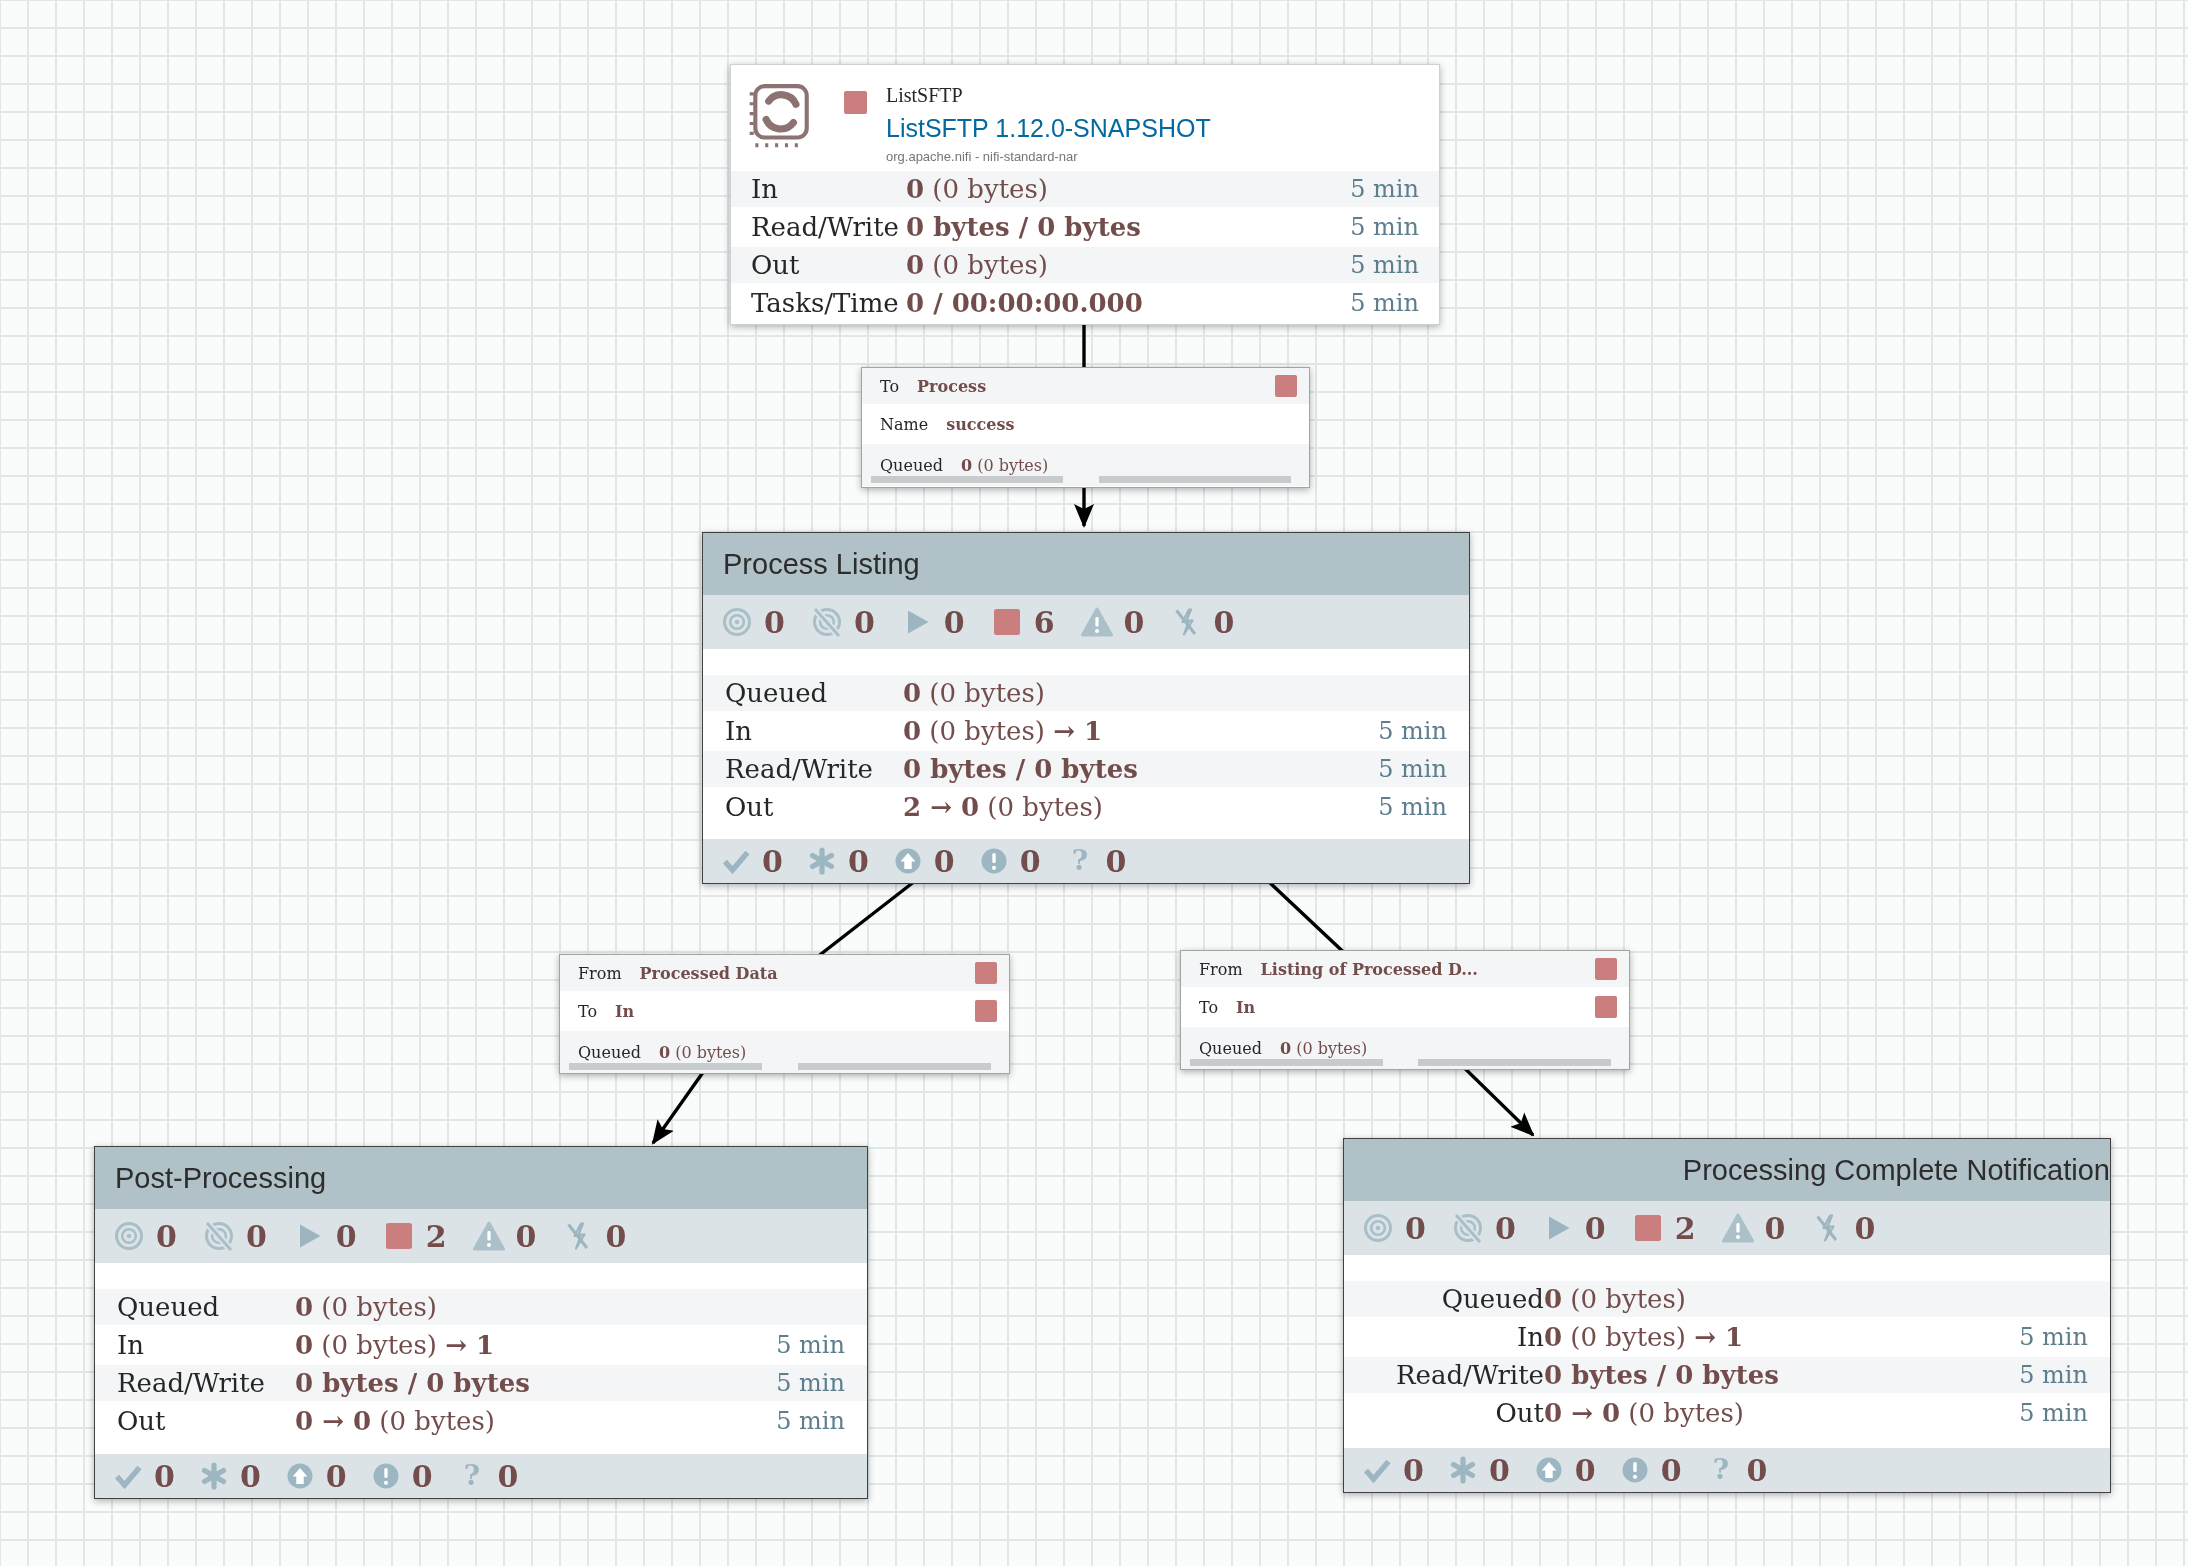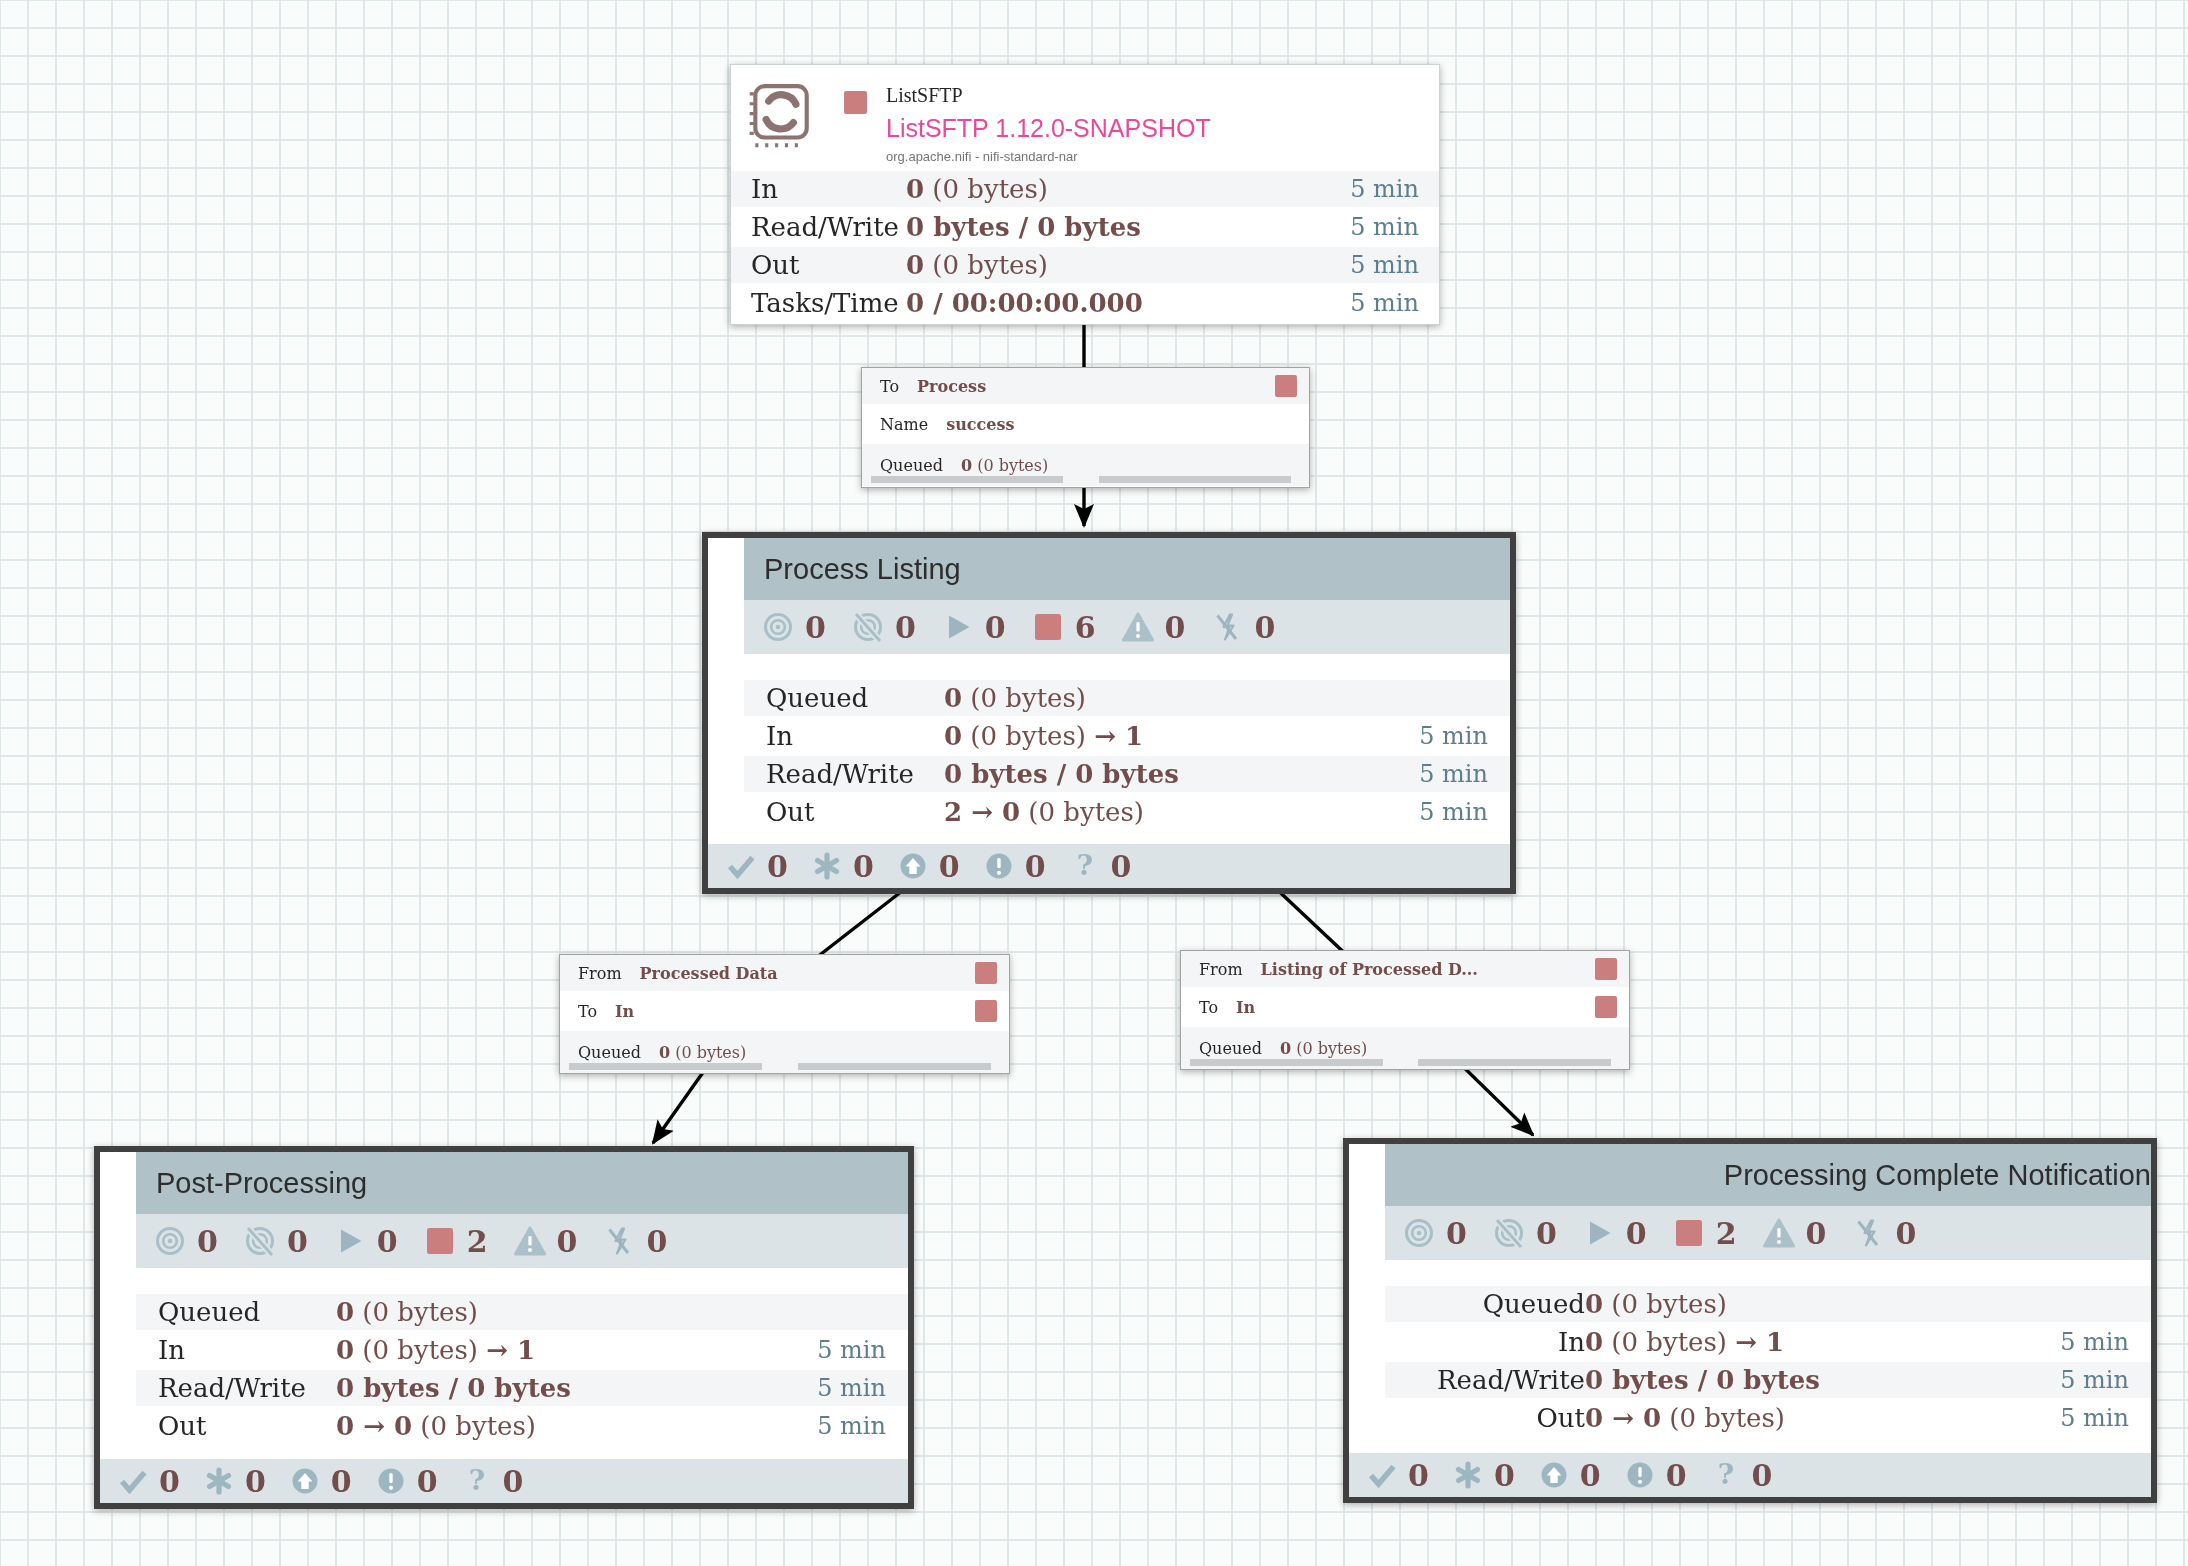--- a/index.html
+++ b/index.html
@@ -21,33 +21,33 @@
   
   .node{position:absolute;z-index:3;background:#fff;box-shadow:0 2px 7px rgba(0,0,0,.30);}
 
   
   .processor{border:1px solid #ccd1d3;}
   .p-head{height:104px;position:relative;background:#fff;}
   .p-icon{position:absolute;left:12px;top:15px;width:74px;height:74px;}
   .p-state{position:absolute;left:113px;top:26px;width:23px;height:23px;background:#ca7e7e;border-radius:2px;}
   .p-titles{position:absolute;left:155px;top:12px;}
   .p-title{font-size:20px;color:#262626;line-height:36px;font-family:Liberation Serif, serif;}
-  .p-version{font-size:25px;color:#ec4899;line-height:31px;}
+  .p-version{font-size:25px;color:#0369a1;line-height:31px;}
   .p-bundle{font-size:13px;color:#757575;line-height:25px;}
 
   .srow{display:flex;align-items:center;height:36px;padding:0 20px;border-top:2px solid #fff;
         font-family:"DejaVu Serif",serif;font-size:26px;color:#262626;}
   .srow.alt{background:#f3f5f6;}
   .slabel{flex:none;width:155px;}
   .sval{color:#734d4b;white-space:pre;}
   .sval .b{font-weight:bold;}
   .swin{margin-left:auto;font-size:24px;color:#5e7e8e;font-family:"DejaVu Serif",serif;}
 
   
-  .group{border:6px solid #404040;padding-left:36px;}
+  .group{border:1px solid #404040;}
   .g-head{height:62px;background:#b1c1c8;}
   .g-title{display:block;padding-left:20px;font-size:29px;color:#2d2d2d;line-height:62px;
            white-space:nowrap;overflow:hidden;}
   .g-band{height:54px;background:#dce3e7;display:flex;align-items:center;padding-left:18px;gap:26px;}
   .g-band.bottom{position:absolute;left:0;right:0;bottom:0;height:44px;gap:24px;}
   .pair{display:flex;align-items:center;gap:11px;}
   .cnt{font-family:"DejaVu Serif",serif;font-size:30px;font-weight:bold;color:#734d4b;font-style:normal;}
   .g-stats{margin-top:24px;}
   .group .srow{padding:0 22px;}
   .group .slabel{width:178px;}

